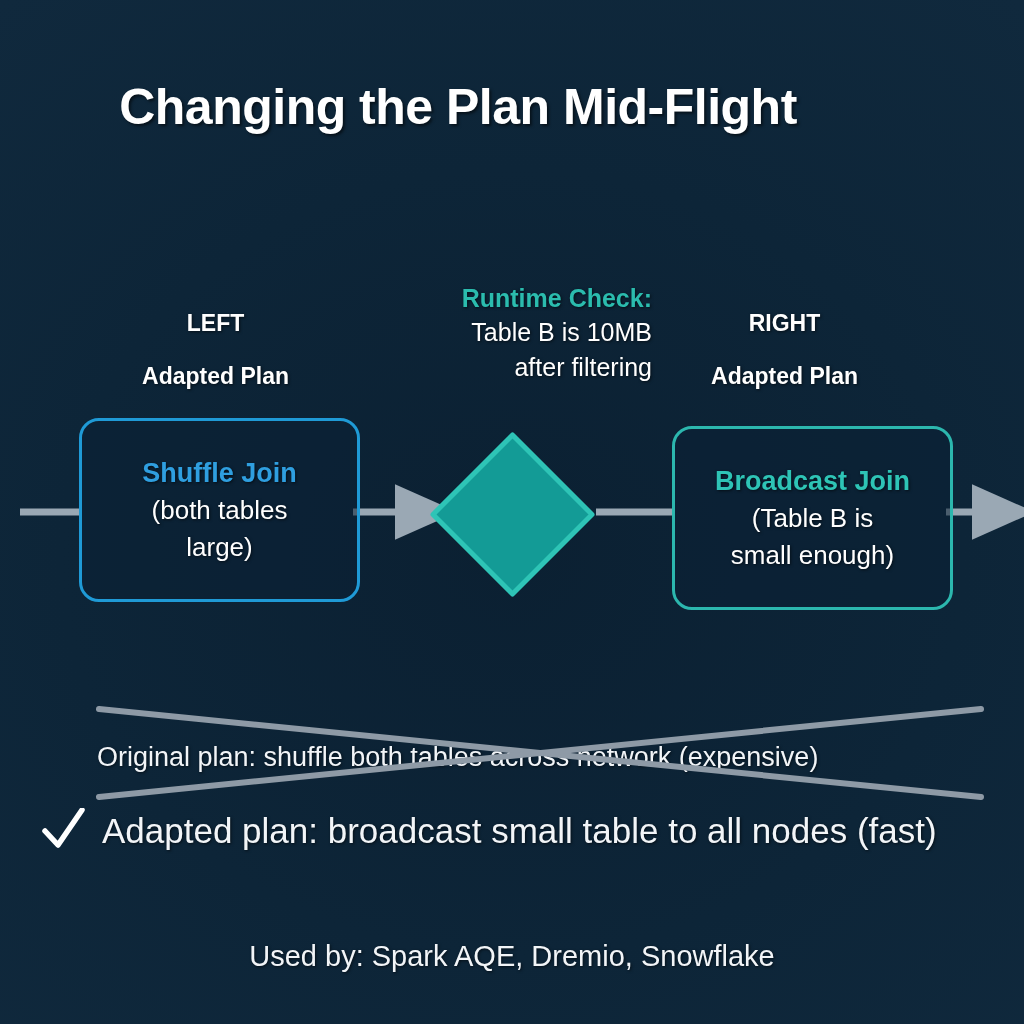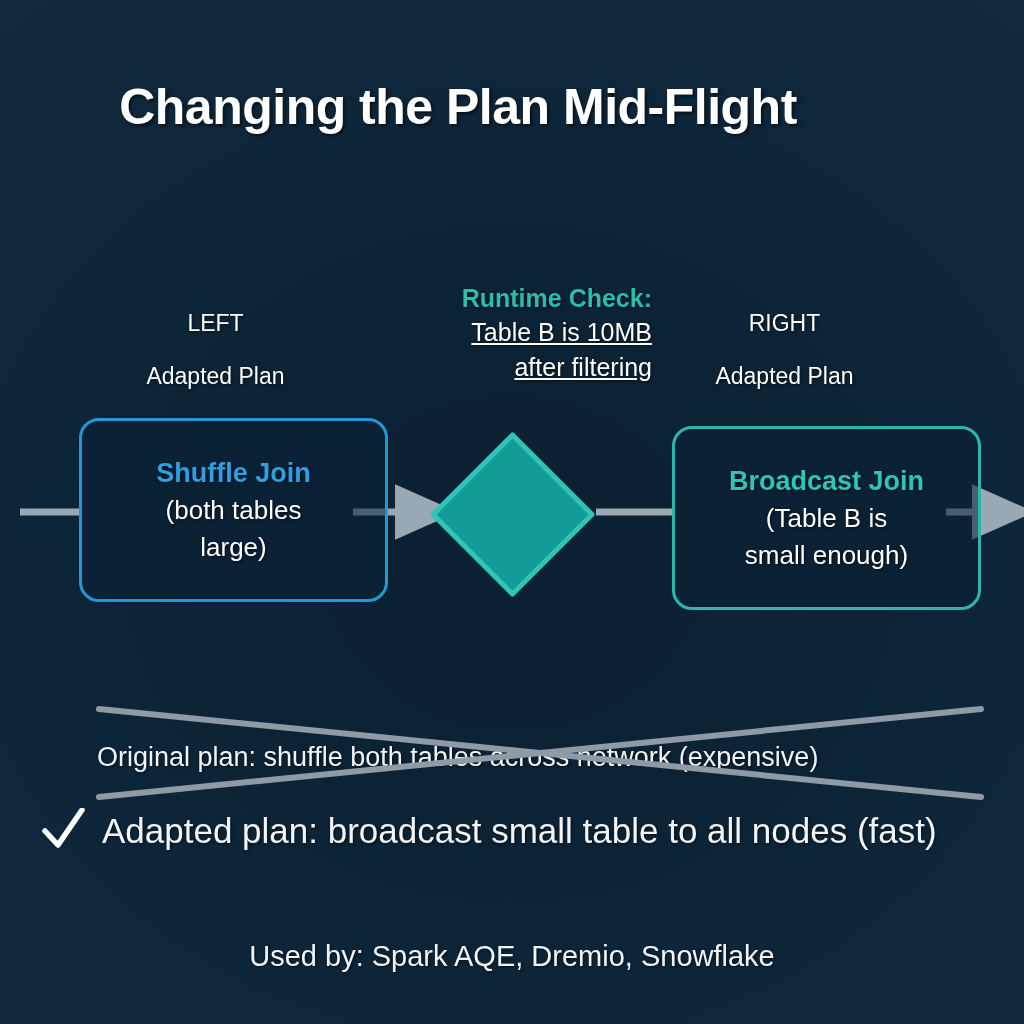--- a/index.html
+++ b/index.html
@@ -33,21 +33,21 @@
     color: #ffffff;
     letter-spacing: -0.5px;
     text-shadow: 2px 2px 3px rgba(0,0,0,0.55);
   }
 
   
   .caption {
     position: absolute;
     text-align: center;
     color: #ffffff;
-    font-weight: normal;
+    font-weight: bold;
     text-shadow: 1px 1px 3px rgba(0,0,0,0.6);
   }
   .caption .line1 { font-size: 23px; line-height: 30px; }
   .caption .line2 { font-size: 23px; line-height: 30px; margin-top: 23px; }
 
   #caption-left  { left: 79px;  top: 308px; width: 273px; }
   #caption-right { left: 648px; top: 308px; width: 273px; text-align: center; }
 
   
   #runtime-note {
@@ -61,28 +61,27 @@
   #runtime-note .rn-head {
     font-size: 25px;
     font-weight: bold;
     color: #2bbcae;
     line-height: 33px;
   }
   #runtime-note .rn-body {
     font-size: 25px;
     color: #ffffff;
     line-height: 35px;
-    text-decoration: underline;
   }
 
   
   .node-box {
     position: absolute;
     top: 418px;
-    width: 309px;
+    width: 281px;
     height: 184px;
     box-sizing: border-box;
     border-radius: 20px;
     background: rgba(11, 33, 52, 0.55);
     display: flex;
     flex-direction: column;
     align-items: center;
     justify-content: center;
     text-align: center;
   }

